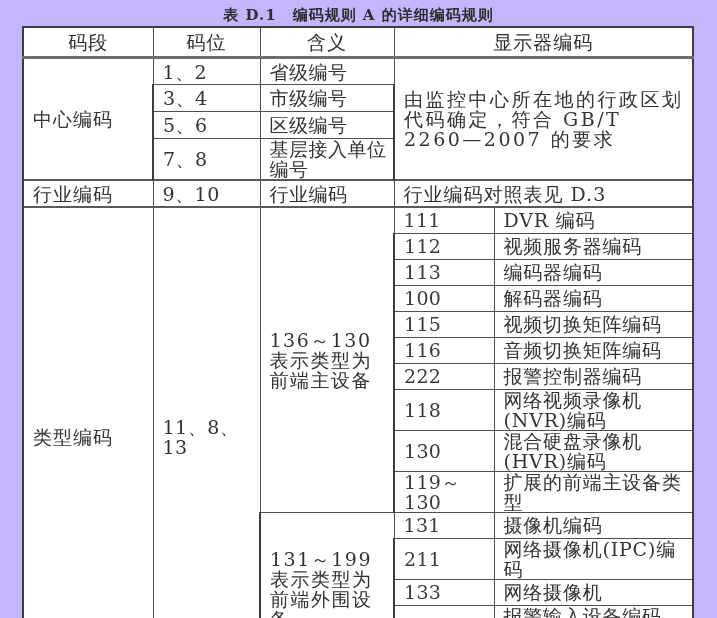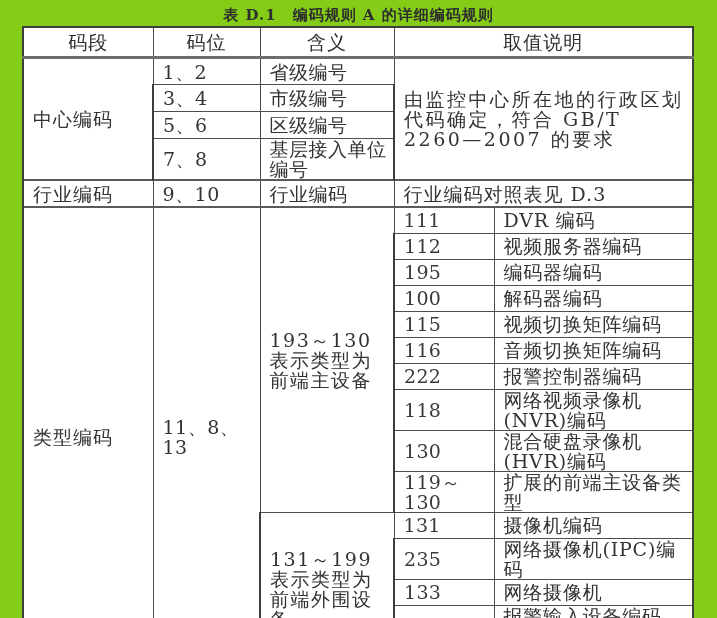--- a/index.html
+++ b/index.html
@@ -4,21 +4,21 @@
 <style>
   html, body {
     margin: 0;
     padding: 0;
     background: #ffffff;
   }
   .page {
     position: relative;
     width: 717px;
     height: 618px;
-    background: #84cc16;
+    background: #c4b5fd;
     font-family: "DejaVu Serif", "Liberation Serif", serif;
     color: #333333;
     overflow: hidden;
   }
   .doc-title {
     position: absolute;
     top: 6px;
     left: 0;
     width: 717px;
     text-align: center;
@@ -105,21 +105,21 @@
         <col class="c2">
         <col class="c3">
         <col class="c4">
         <col class="c5">
     </colgroup>
     <thead>
       <tr>
         <th>码段</th>
         <th>码位</th>
         <th>含义</th>
-        <th colspan="2">取值说明</th>
+        <th colspan="2">显示器编码</th>
       </tr>
     </thead>
     <tbody>
 
       <tr class="std">
         <td class="seg" rowspan="4">中心编码</td>
         <td class="pos">1、2</td>
         <td class="meaning">省级编号</td>
         <td class="note" rowspan="4" colspan="2">由监控中心所在地的行政区划代码确定，符合 GB/T 2260—2007 的要求</td>
       </tr>
@@ -139,30 +139,30 @@
       <tr class="std group-sep">
         <td class="seg">行业编码</td>
         <td class="pos">9、10</td>
         <td class="meaning">行业编码</td>
         <td class="note-short" colspan="2">行业编码对照表见 D.3</td>
       </tr>
 
       <tr class="typ group-sep">
         <td class="seg" rowspan="14">类型编码</td>
         <td class="pos" rowspan="14">11、8、13</td>
-        <td class="meaning-group" rowspan="10">193～130 表示类型为前端主设备</td>
+        <td class="meaning-group" rowspan="10">136～130 表示类型为前端主设备</td>
         <td class="code">111</td>
         <td class="desc">DVR 编码</td>
       </tr>
       <tr class="typ">
         <td class="code">112</td>
         <td class="desc">视频服务器编码</td>
       </tr>
       <tr class="typ">
-        <td class="code">195</td>
+        <td class="code">113</td>
         <td class="desc">编码器编码</td>
       </tr>
       <tr class="typ">
         <td class="code">100</td>
         <td class="desc">解码器编码</td>
       </tr>
       <tr class="typ">
         <td class="code">115</td>
         <td class="desc">视频切换矩阵编码</td>
       </tr>
@@ -186,21 +186,21 @@
         <td class="code">119～130</td>
         <td class="desc">扩展的前端主设备类型</td>
       </tr>
 
       <tr class="typ">
         <td class="meaning-group" rowspan="4">131～199 表示类型为前端外围设备</td>
         <td class="code">131</td>
         <td class="desc">摄像机编码</td>
       </tr>
       <tr class="typ">
-        <td class="code">235</td>
+        <td class="code">211</td>
         <td class="desc">网络摄像机(IPC)编码</td>
       </tr>
       <tr class="typ">
         <td class="code">133</td>
         <td class="desc">网络摄像机</td>
       </tr>
       <tr class="tall last-row">
         <td class="code">134</td>
         <td class="desc">报警输入设备编码(如红外、烟感、门禁等报警设备)</td>
       </tr>

